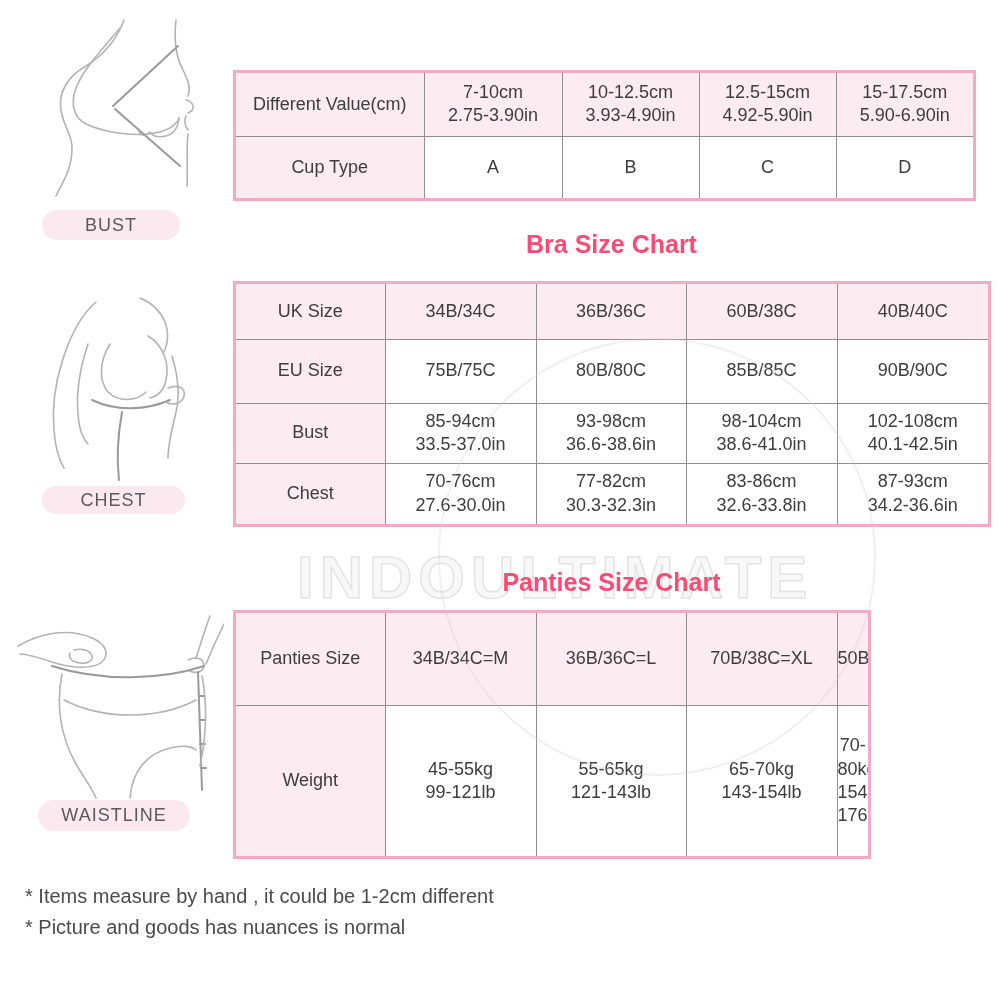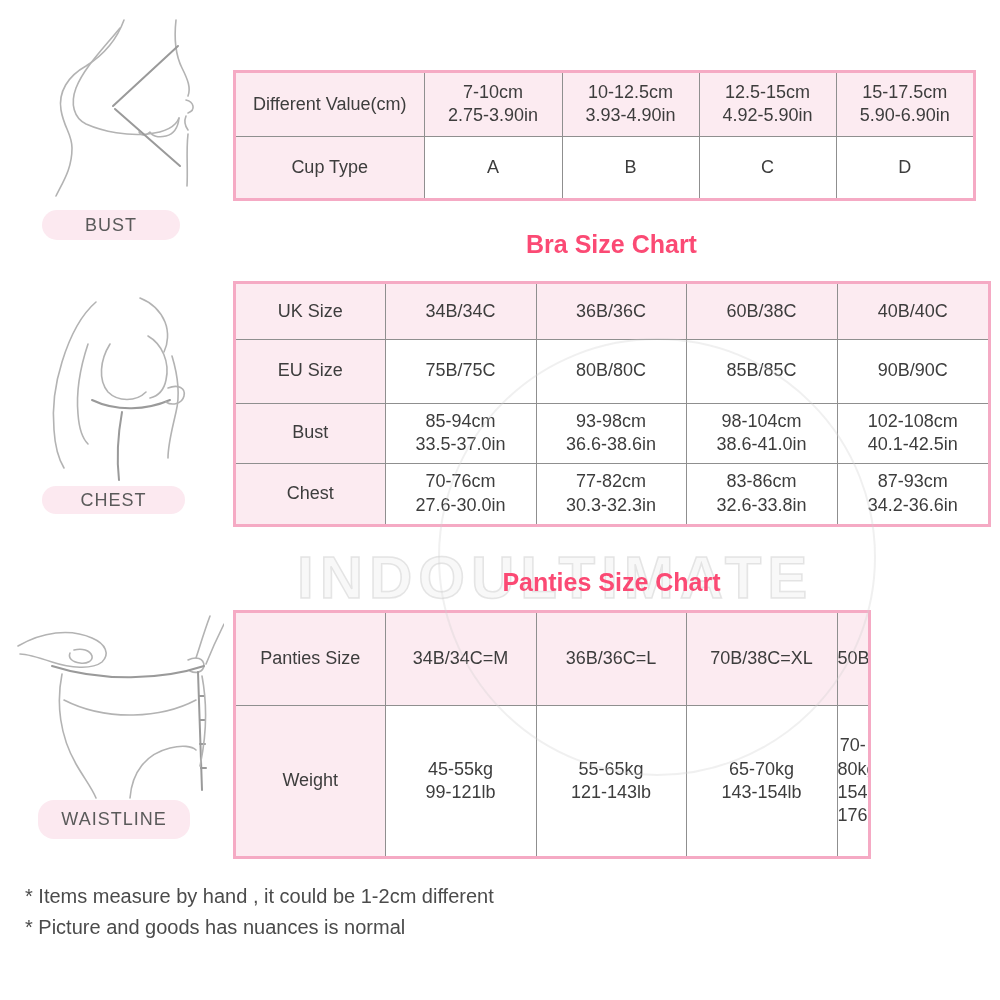--- a/index.html
+++ b/index.html
@@ -104,21 +104,21 @@
       <line class="tape" x1="187" y1="88" x2="192" y2="88"></line>
       <line class="tape" x1="188" y1="112" x2="193" y2="112"></line>
       <line class="tape" x1="188" y1="136" x2="193" y2="136"></line>
       <line class="tape" x1="189" y1="160" x2="194" y2="160"></line>
       <path d="M50,66 C44,96 48,128 64,156 C72,170 80,180 84,190"></path>
       <path d="M52,92 C95,114 150,110 184,92"></path>
       <path d="M118,190 C120,164 134,146 158,140 C170,137 180,138 184,142"></path>
       <path d="M190,68 C196,100 194,130 188,158"></path>
     </svg>
   </div>
-  <div class="pill" style="left:38px; top:800px; width:152px; height:39px;">
+  <div class="pill" style="left:38px; top:800px; width:152px; height:31px;">
     <span>WAISTLINE</span>
   </div>
 
 
   <div class="tbl-wrap" style="left:233px; top:70px; width:743px; height:131px;">
     <table class="sz" style="height:125px;">
       <colgroup>
           <col style="width:188px">
           <col style="width:138px">
           <col style="width:137px">

